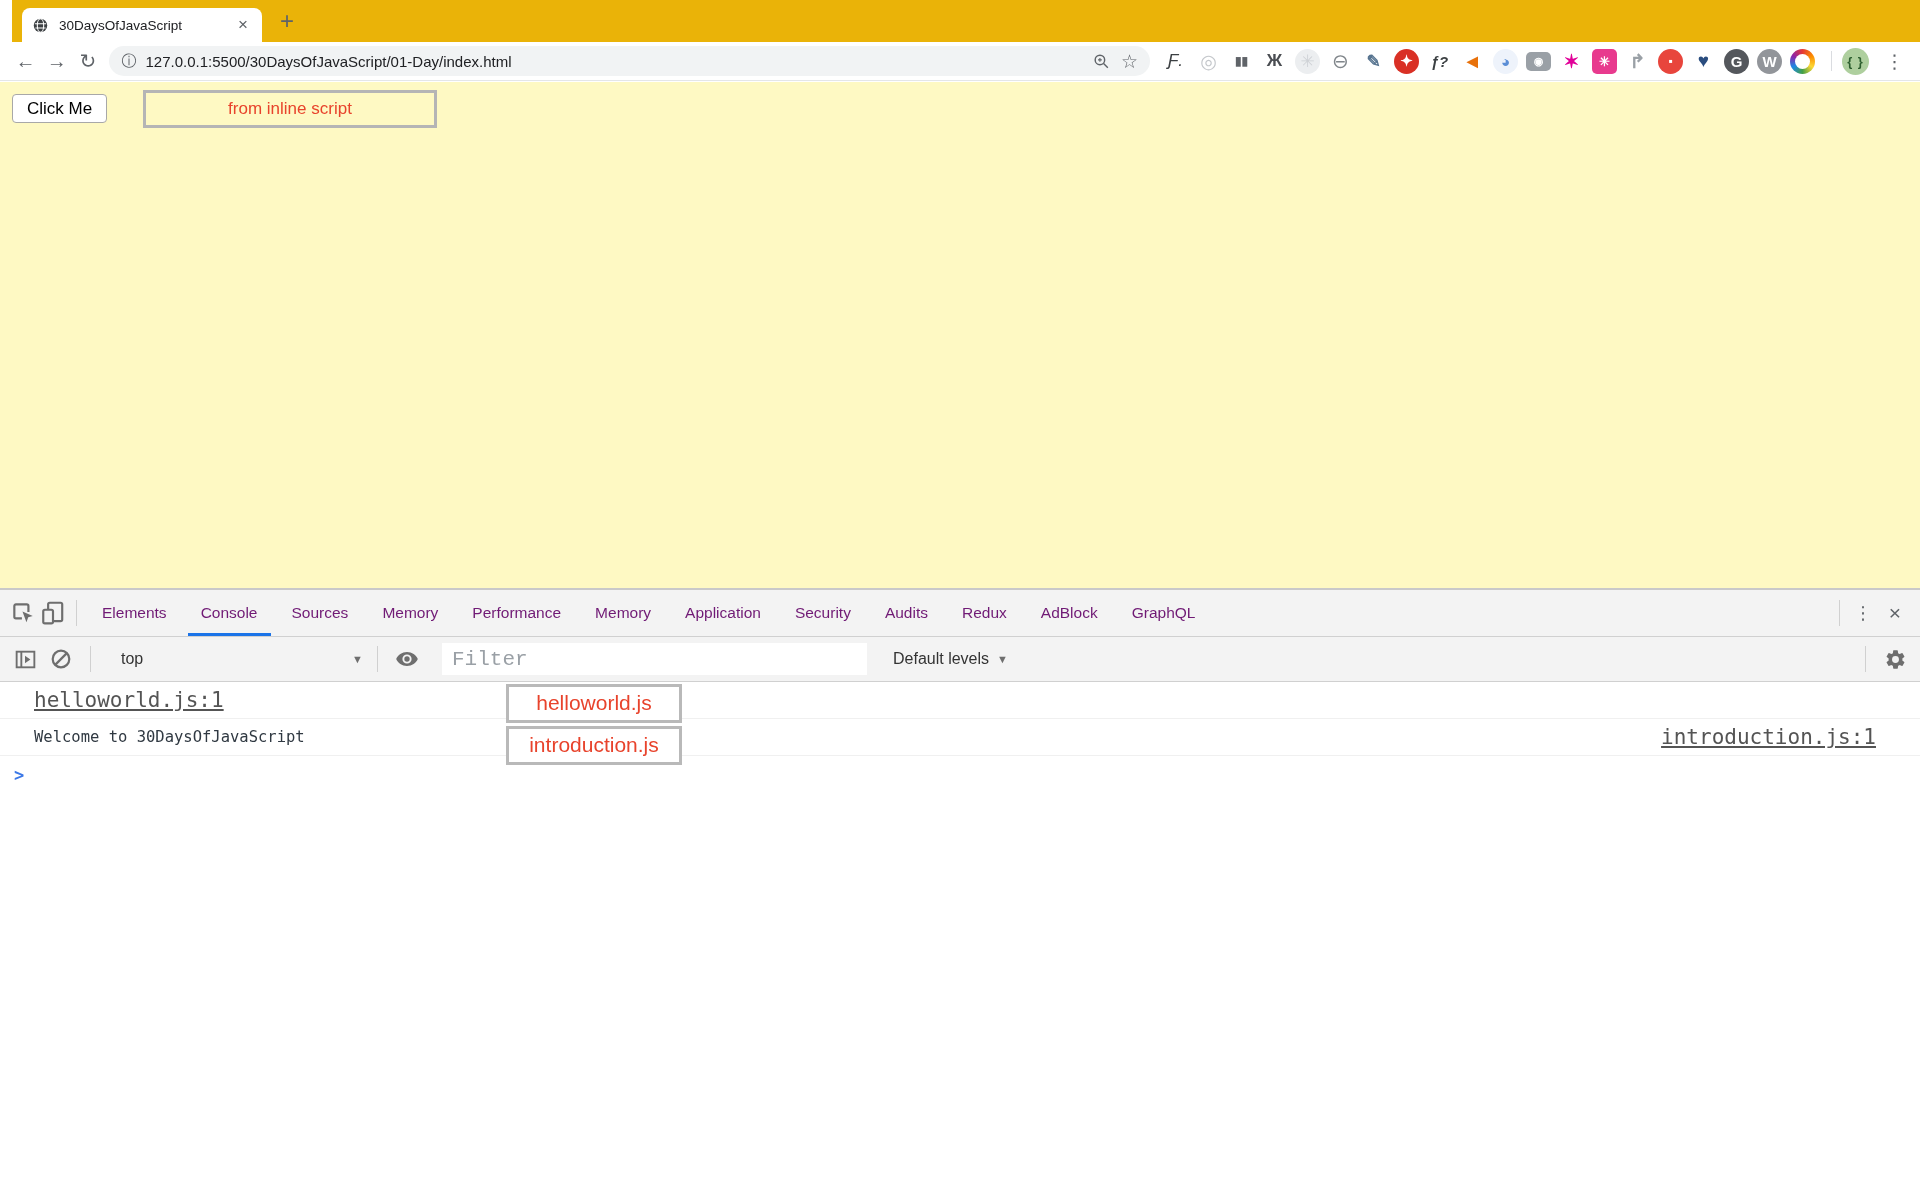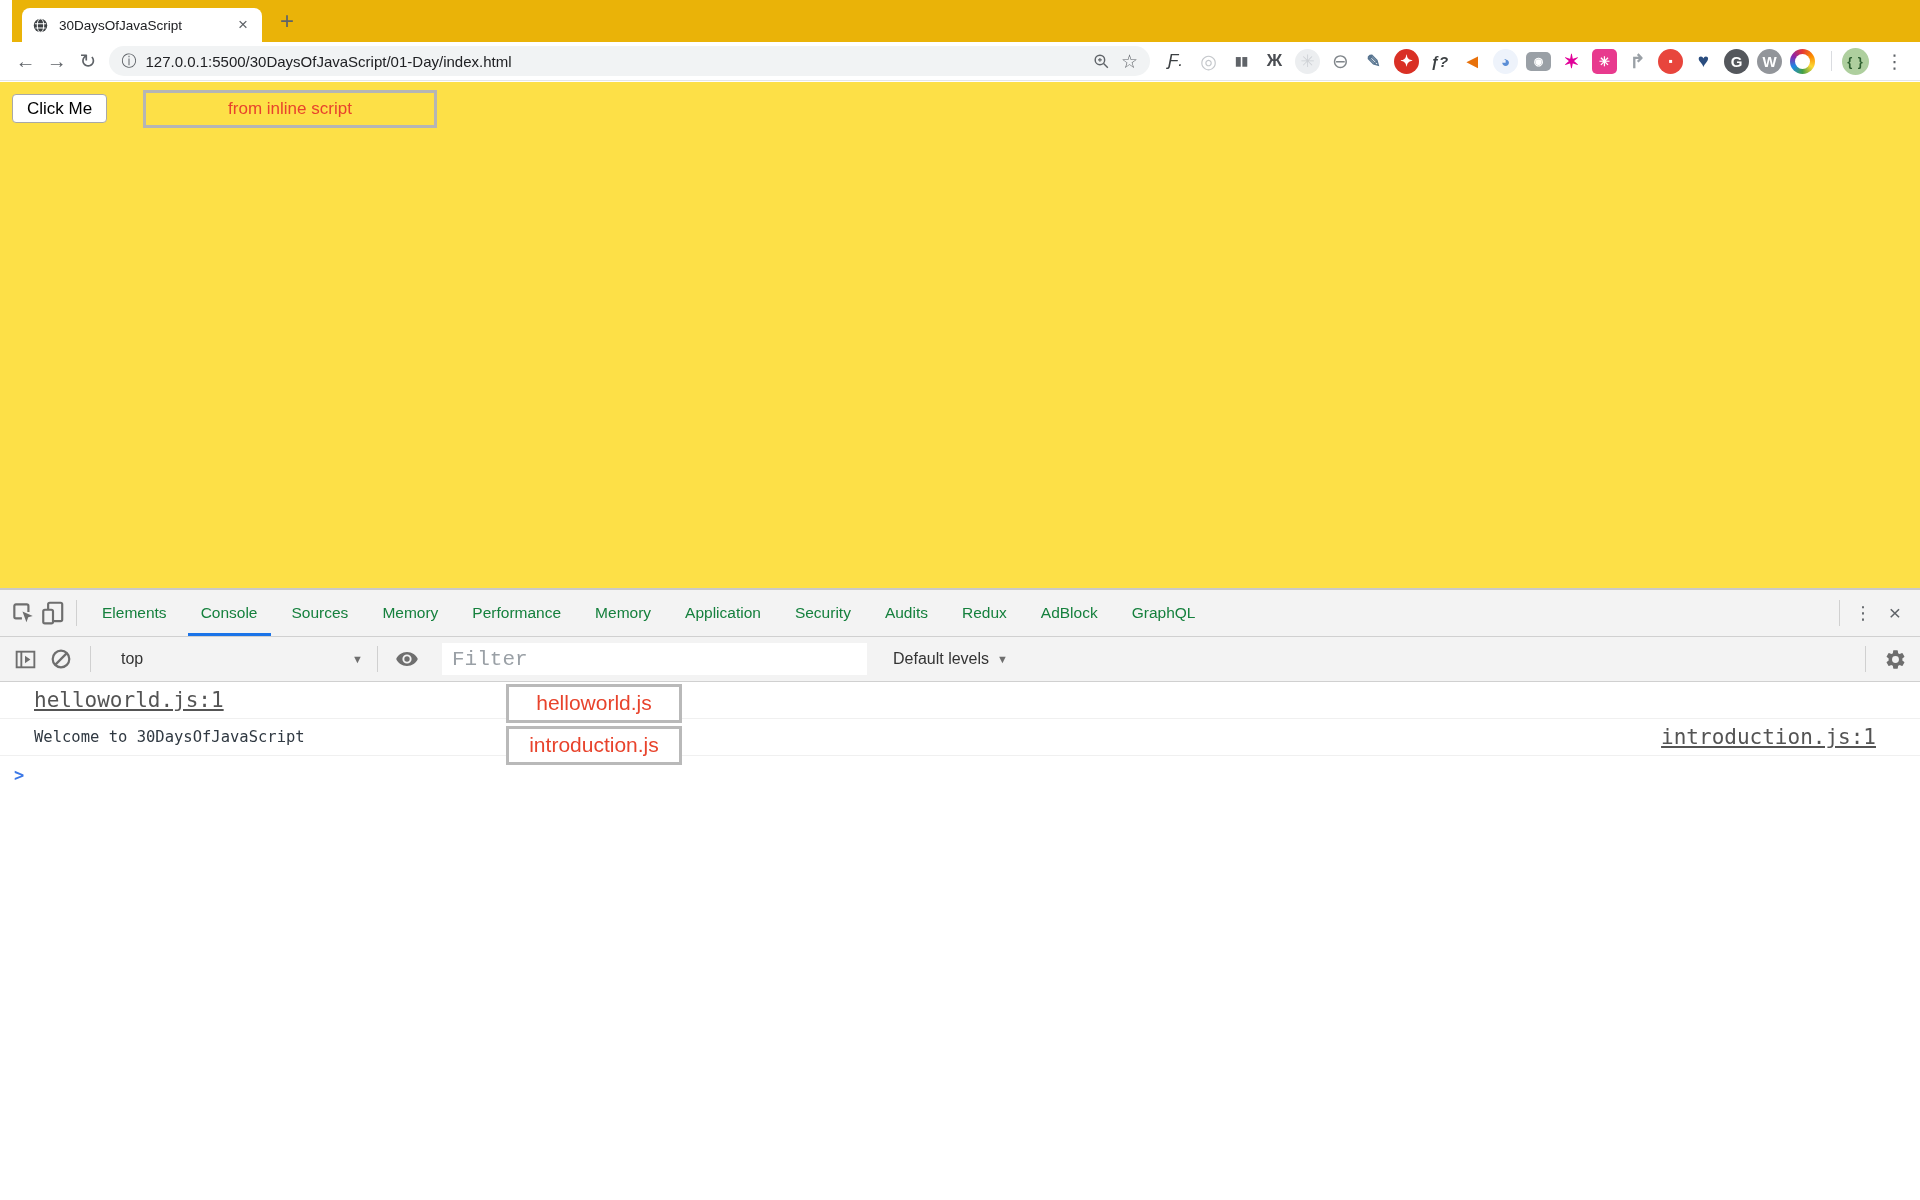--- a/index.html
+++ b/index.html
@@ -54,41 +54,41 @@
   .ext-pocket-icon { font-size:12px; }
   .ext-heart-search-icon { font-size:19px; }
   .ext-color-ring-icon { position:relative;
     background:conic-gradient(#e53935,#fb8c00,#fdd835,#43a047,#1e88e5,#8e24aa,#e53935); }
   .ext-color-ring-icon::after { content:''; position:absolute; inset:5px; background:#fff; border-radius:50%; }
   .ext-braces-icon { margin-left:19px; position:relative; width:27px; height:27px;
     font-weight:bold; font-size:13px; letter-spacing:1px; }
   .ext-braces-icon::before { content:''; position:absolute; left:-11px; top:3px; width:1px; height:20px; background:#dadce0; }
   .browser-menu { margin-left:10px; font-size:19px; color:#5f6368; cursor:pointer; padding:0 6px; }
   
-  .page { position:absolute; top:82px; left:0; width:1920px; height:506px; background:#fde047; }
+  .page { position:absolute; top:82px; left:0; width:1920px; height:506px; background:#fef9c3; }
   .clickme {
     position:absolute; left:12px; top:12px; height:29px; padding:0 14px;
     background:#fff; border:1.5px solid #a8a8a8; border-radius:4px;
     font-size:17px; color:#000; font-family:"Liberation Sans",sans-serif; cursor:pointer;
   }
   .inline-box {
     position:absolute; left:143px; top:8px; width:294px; height:38px;
     border:3px solid #b5b5b5; display:flex; align-items:center; justify-content:center;
   }
   .inline-text { color:var(--red); font-size:17px; }
   
   .devtools { position:absolute; top:588px; left:0; width:1920px; height:612px;
     background:#fff; border-top:2px solid #c9c9c9; }
   .dt-tabbar { height:47px; background:#f3f3f3; border-bottom:1px solid #d0d0d0;
     display:flex; align-items:center; padding:0 8px; }
   .dt-iconbtn { width:30px; height:30px; display:flex; align-items:center; justify-content:center;
     cursor:pointer; flex:none; }
   .dt-sep { width:1px; height:26px; background:#d0d0d0; margin:0 8px; flex:none; }
   .dt-tabs { display:flex; height:100%; align-items:stretch; }
-  .dt-tab { padding:0 17px; display:flex; align-items:center; font-size:15.5px; color:#15803d;
+  .dt-tab { padding:0 17px; display:flex; align-items:center; font-size:15.5px; color:#701a75;
     cursor:pointer; position:relative; white-space:nowrap; }
   .dt-tab.active::after { content:''; position:absolute; left:4px; right:4px; bottom:0;
     height:3px; background:var(--underline); }
   .dt-spacer { flex:1; }
   .dt-menu { font-size:18px; color:#5f6368; cursor:pointer; width:30px; text-align:center; }
   .dt-close { font-size:21px; color:#5f6368; cursor:pointer; width:34px; text-align:center; }
   .console-toolbar { height:45px; background:#f3f3f3; border-bottom:1px solid #d0d0d0;
     display:flex; align-items:center; padding:0 10px; gap:6px; }
   .ctx-select { margin-left:6px; width:252px; display:flex; align-items:center; cursor:pointer; }
   .ctx-label { font-size:16px; color:#333; padding-left:10px; flex:1; }

